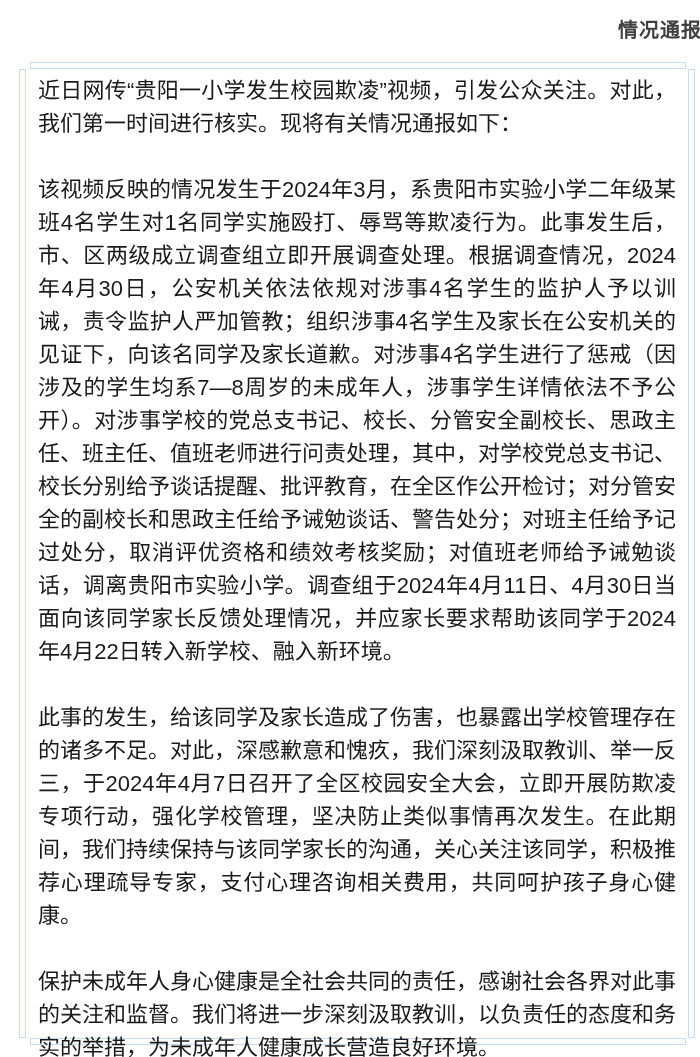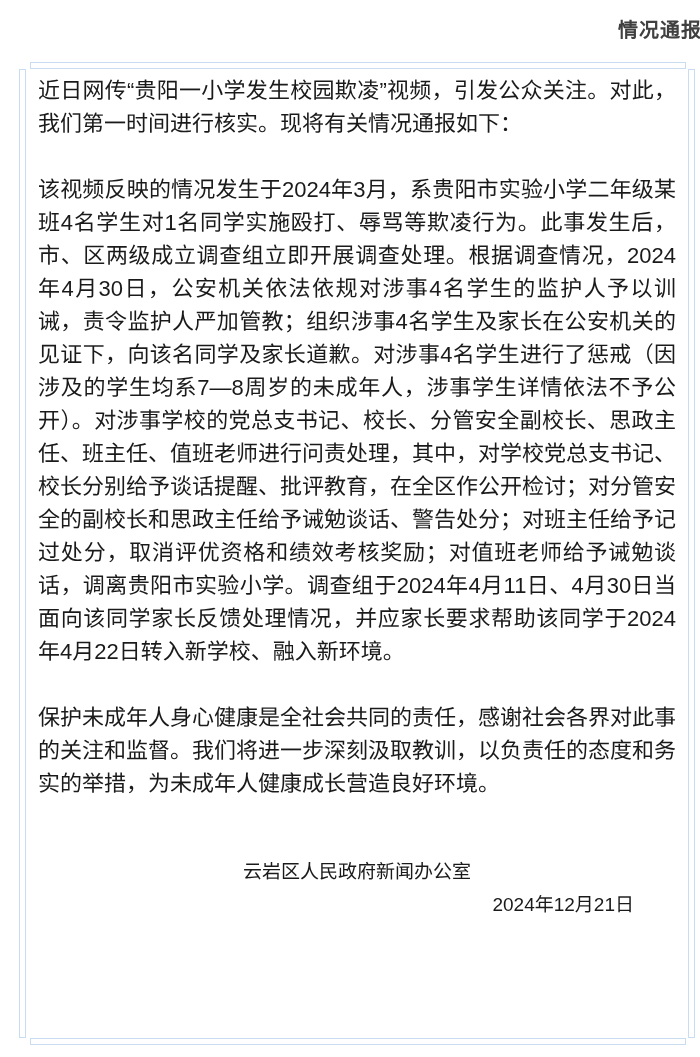--- a/index.html
+++ b/index.html
@@ -81,19 +81,20 @@
 <h1 class="page-title">情况通报</h1>
 
 <div class="band band-top"></div>
 <div class="band band-bottom"></div>
 <div class="band band-left"></div>
 <div class="band band-right"></div>
 
 <div class="card-content">
   <p>近日网传“贵阳一小学发生校园欺凌”视频，引发公众关注。对此，我们第一时间进行核实。现将有关情况通报如下：</p>
   <p>该视频反映的情况发生于2024年3月，系贵阳市实验小学二年级某班4名学生对1名同学实施殴打、辱骂等欺凌行为。此事发生后，市、区两级成立调查组立即开展调查处理。根据调查情况，2024年4月30日，公安机关依法依规对涉事4名学生的监护人予以训诫，责令监护人严加管教；组织涉事4名学生及家长在公安机关的见证下，向该名同学及家长道歉。对涉事4名学生进行了惩戒（因涉及的学生均系7—8周岁的未成年人，涉事学生详情依法不予公开）。对涉事学校的党总支书记、校长、分管安全副校长、思政主任、班主任、值班老师进行问责处理，其中，对学校党总支书记、校长分别给予谈话提醒、批评教育，在全区作公开检讨；对分管安全的副校长和思政主任给予诫勉谈话、警告处分；对班主任给予记过处分，取消评优资格和绩效考核奖励；对值班老师给予诫勉谈话，调离贵阳市实验小学。调查组于2024年4月11日、4月30日当面向该同学家长反馈处理情况，并应家长要求帮助该同学于2024年4月22日转入新学校、融入新环境。</p>
+  <p>此事的发生，给该同学及家长造成了伤害，也暴露出学校管理存在的诸多不足。对此，深感歉意和愧疚，我们深刻汲取教训、举一反三，于2024年4月7日召开了全区校园安全大会，立即开展防欺凌专项行动，强化学校管理，坚决防止类似事情再次发生。在此期间，我们持续保持与该同学家长的沟通，关心关注该同学，积极推荐心理疏导专家，支付心理咨询相关费用，共同呵护孩子身心健康。</p>
   <p>保护未成年人身心健康是全社会共同的责任，感谢社会各界对此事的关注和监督。我们将进一步深刻汲取教训，以负责任的态度和务实的举措，为未成年人健康成长营造良好环境。</p>
 
   <div class="signature-block">
     <div class="signature-line">云岩区人民政府新闻办公室</div>
     <div class="date-line">2024年12月21日</div>
   </div>
 </div>
 
 </body></html>

